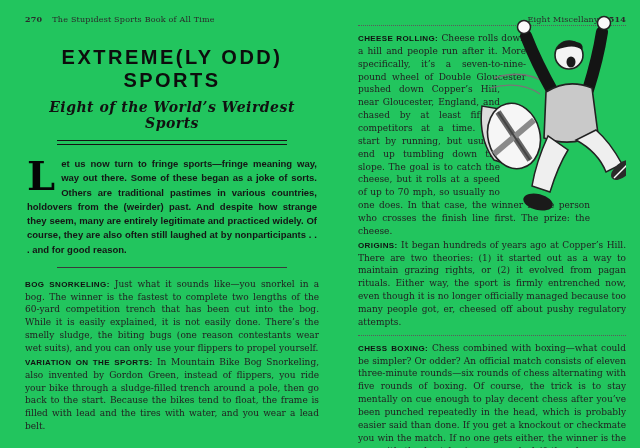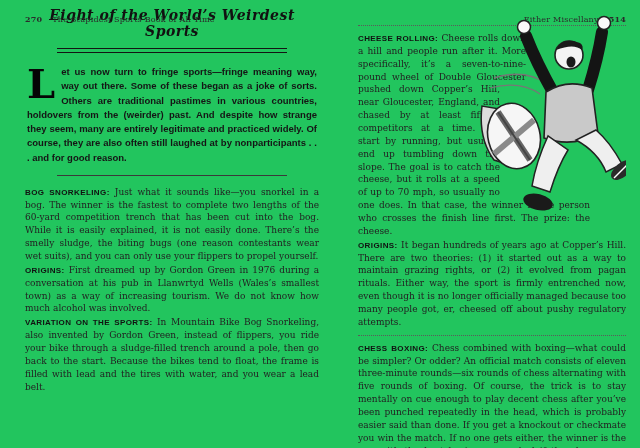--- a/index.html
+++ b/index.html
@@ -55,43 +55,44 @@
 </head>
 <body>
 
 <div id="canvas">
 
   <div class="page left">
     <div class="running-head rh-left">
       <span class="folio">270</span><span class="head-title">The Stupidest Sports Book of All Time</span>
     </div>
 
+    <div class="chapter-title">
+      <div>EXTREME(LY ODD)</div>
+      <div>SPORTS</div>
+    </div>
     <div class="subtitle">Eight of the World’s Weirdest Sports</div>
     <div class="double-rule"></div>
 
     <p class="intro clearfix">
       <span class="dropcap">L</span><span>et us now turn to fringe sports—fringe meaning way, </span><span class="it">way</span><span> out there. Some of these began as a joke of sorts. Others are traditional pastimes in various countries, holdovers from the (weirder) past. And despite how strange they seem, many are entirely legitimate and practiced widely. Of course, they are also often still laughed at by nonparticipants . . . and for good reason.</span>
     </p>
 
     <div class="thin-rule"></div>
 
     <p class="body-par">
       <span class="label">BOG SNORKELING:</span><span> Just what it sounds like—you snorkel in a bog. The winner is the fastest to complete two lengths of the 60-yard competition trench that has been cut into the bog. While it is easily explained, it is not easily done. There’s the smelly sludge, the biting bugs (one reason contestants wear wet suits), and you can only use your flippers to propel yourself.</span>
     </p>
     <p class="body-par">
-      <span class="label">ORIGINS:</span><span> First dreamed up by Gordon Green in 1976 during a conversation at his pub in Llanwrtyd Wells (Wales’s smallest town) as a way of increasing tourism. We do not know how much alcohol was involved.</span>
-    </p>
-    <p class="body-par">
       <span class="label">VARIATION ON THE SPORTS:</span><span> In Mountain Bike Bog Snorkeling, also invented by Gordon Green, instead of flippers, you ride your bike through a sludge-filled trench around a pole, then go back to the start. Because the bikes tend to float, the frame is filled with lead and the tires with water, and you wear a lead belt.</span>
     </p>
   </div>
 
   <div class="page right">
     <div class="running-head rh-right">
-      <span class="head-title">Either Miscellany</span><span class="folio">514</span>
+      <span class="head-title">Eight Miscellany</span><span class="folio">514</span>
     </div>
 
     <div class="dotted-rule dotted-top"></div>
 
     <div class="cheese-wrap clearfix">
       <div class="spacer sp1"></div>
       <div class="spacer sp2"></div>
       <div class="spacer sp3"></div>
 
       <p class="body-par">

